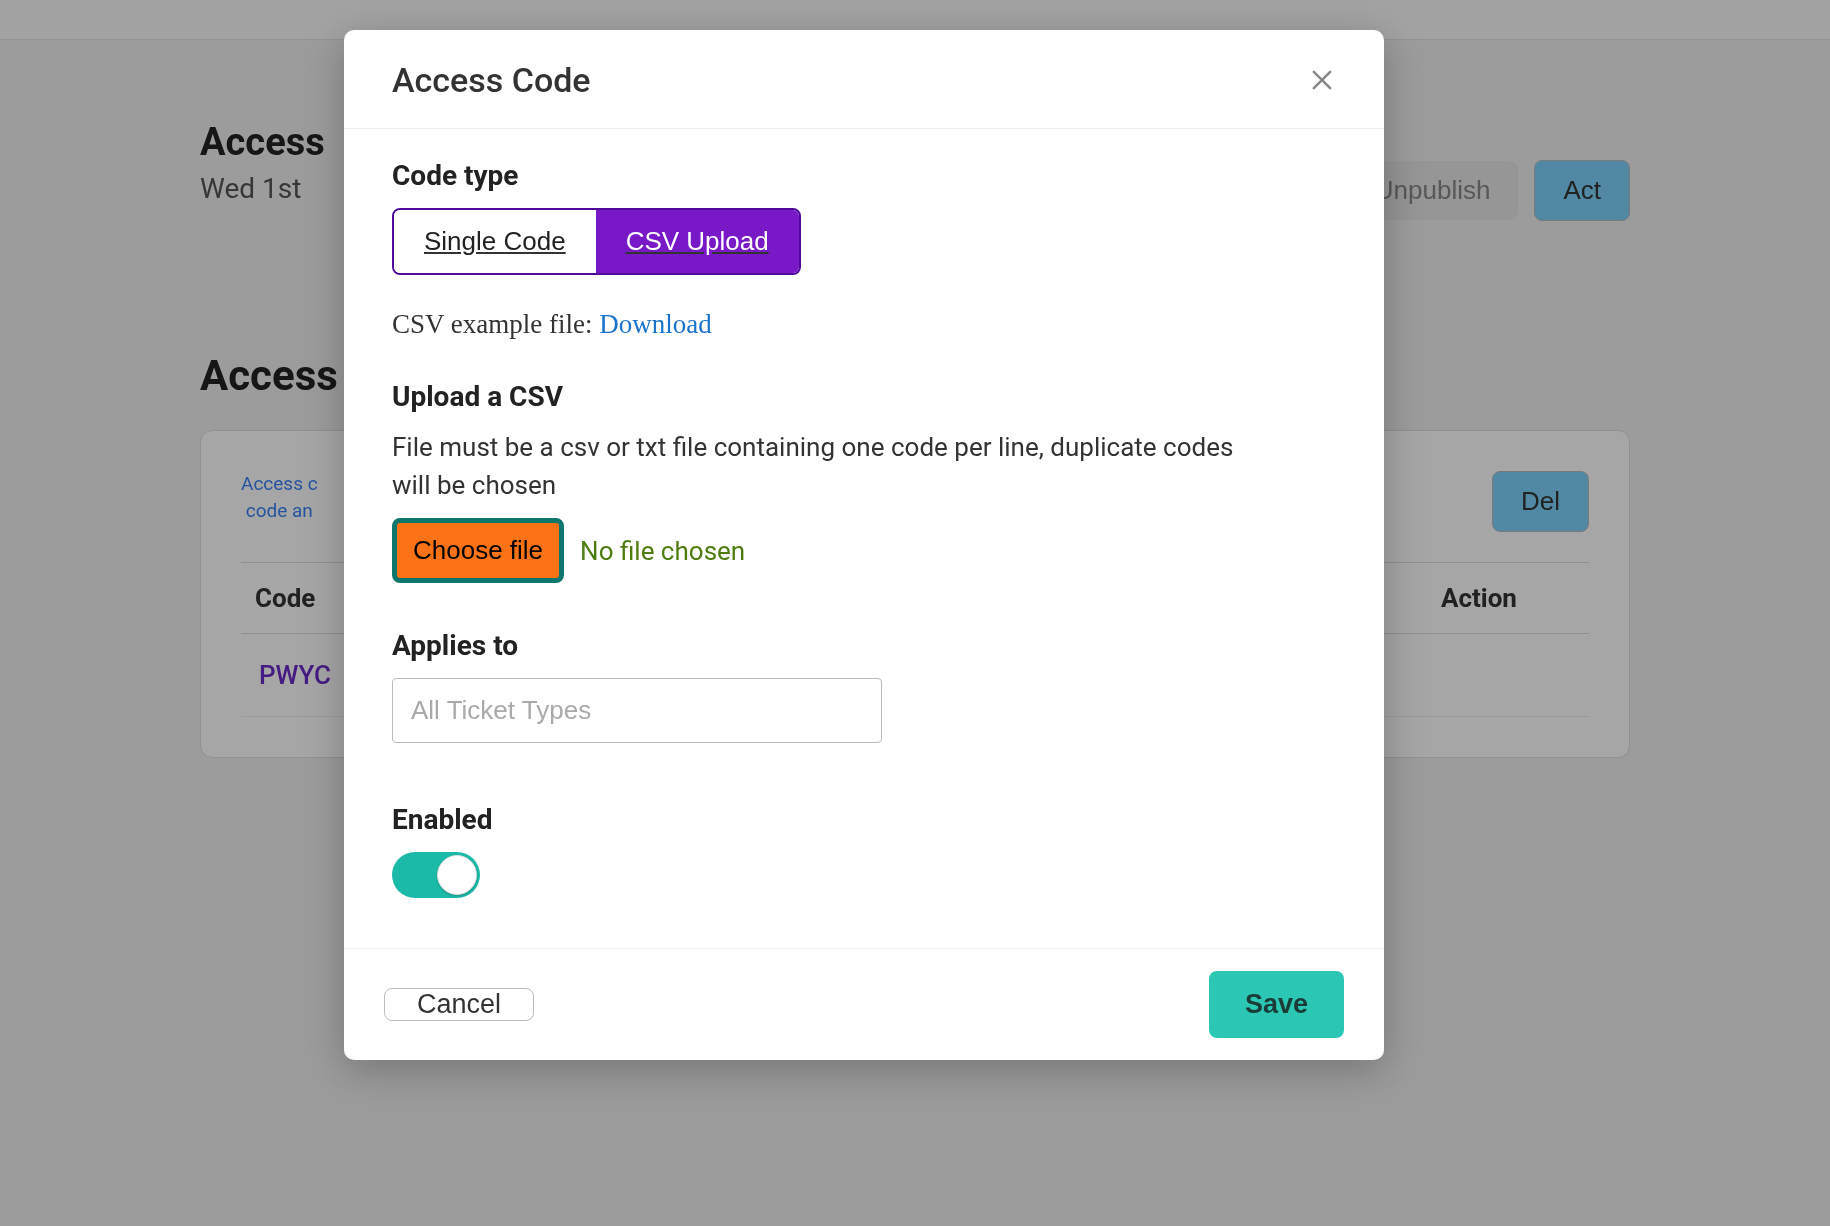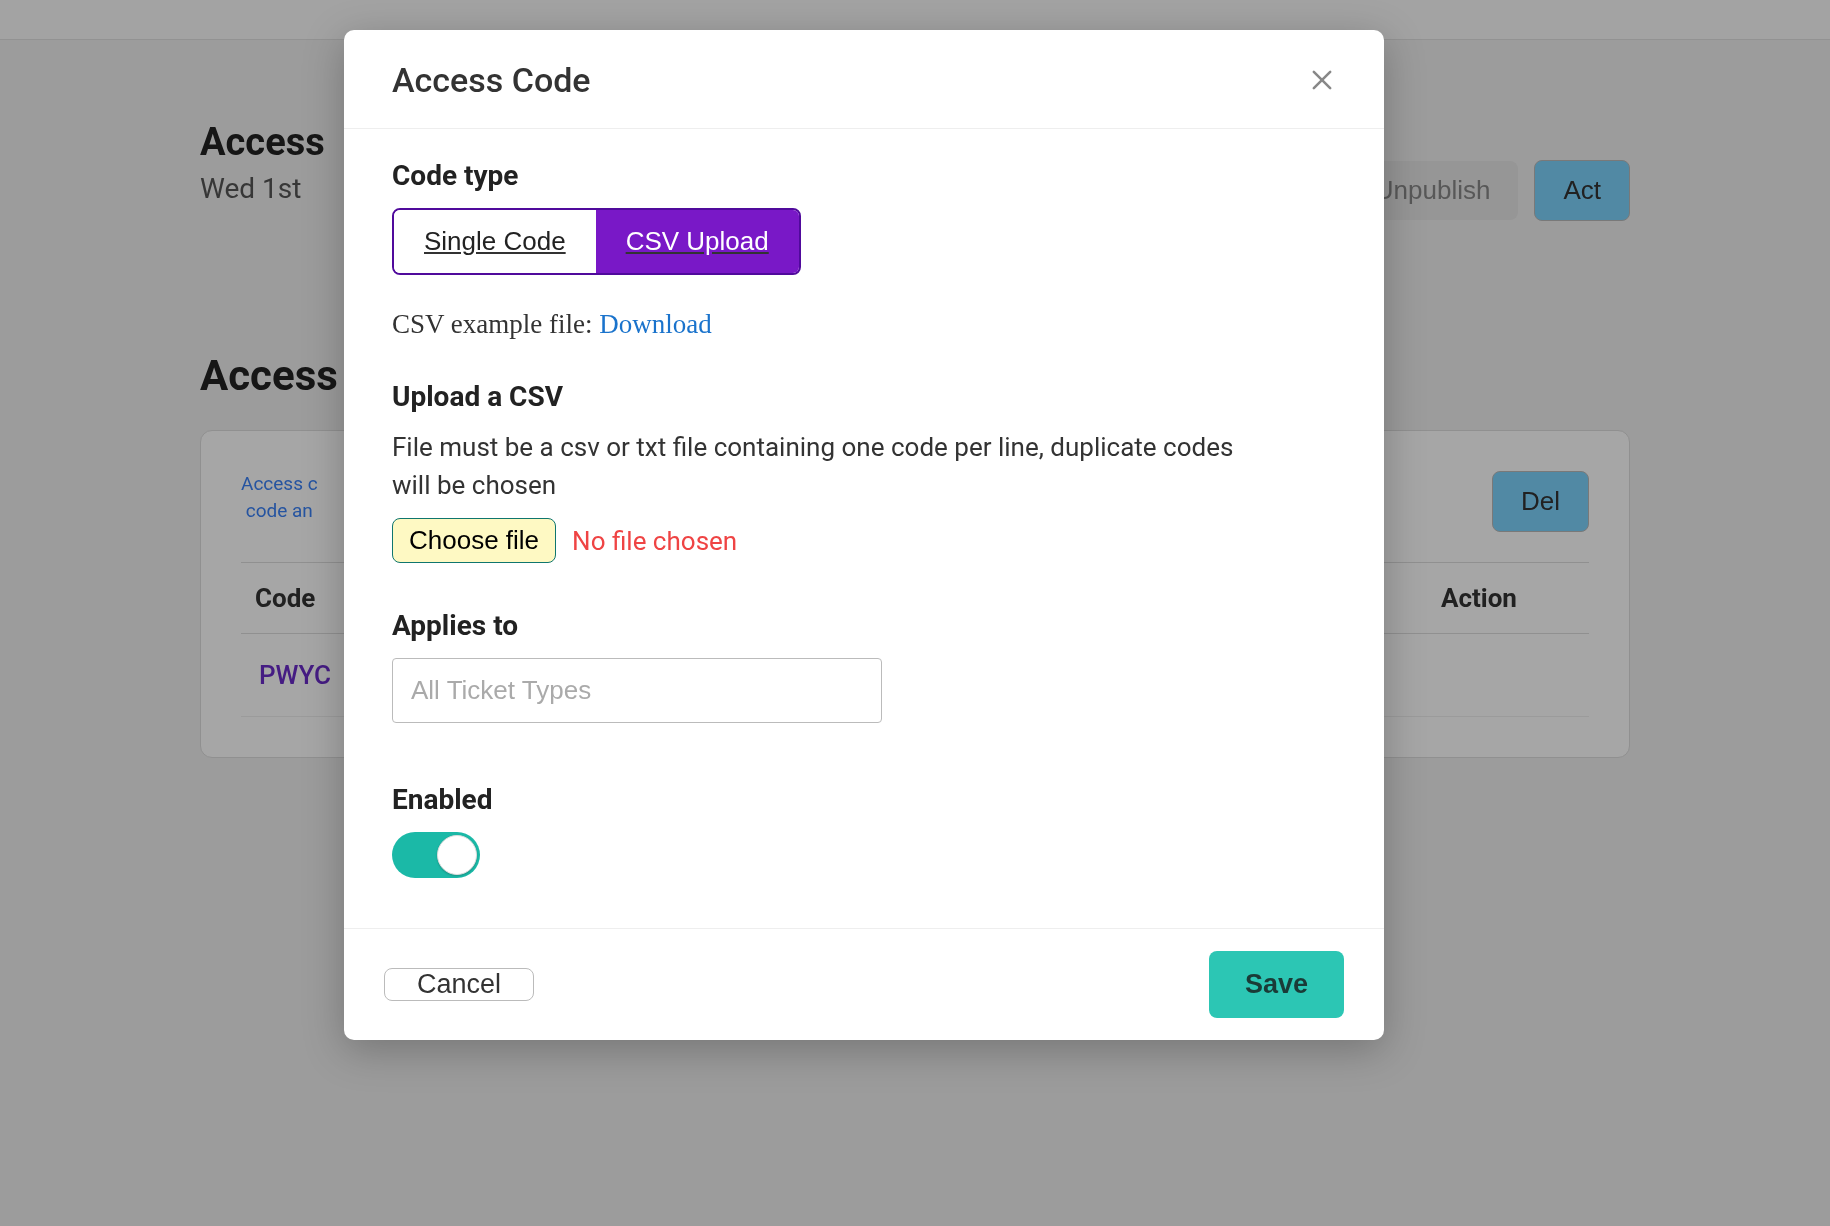--- a/index.html
+++ b/index.html
@@ -195,29 +195,29 @@
       max-width: 880px;
     }
     .file-row {
       display: flex;
       align-items: center;
       gap: 16px;
       margin-bottom: 46px;
     }
     .choose-file-btn {
       font-size: 26px;
-      padding: 6px 16px;
-      border: 1px solid #0f766e;
+      padding: 12px 16px;
+      border: 5px solid #0f766e;
       border-radius: 8px;
-      background: #fef9c3;
+      background: #f97316;
       cursor: pointer;
     }
     .file-status {
       font-size: 26px;
-      color: #ef4444;
+      color: #4d7c0f;
     }
     .applies-input {
       width: 490px;
       font-size: 26px;
       padding: 16px 18px;
       border: 1px solid #bbb;
       border-radius: 4px;
       color: #333;
       margin-bottom: 60px;
     }

